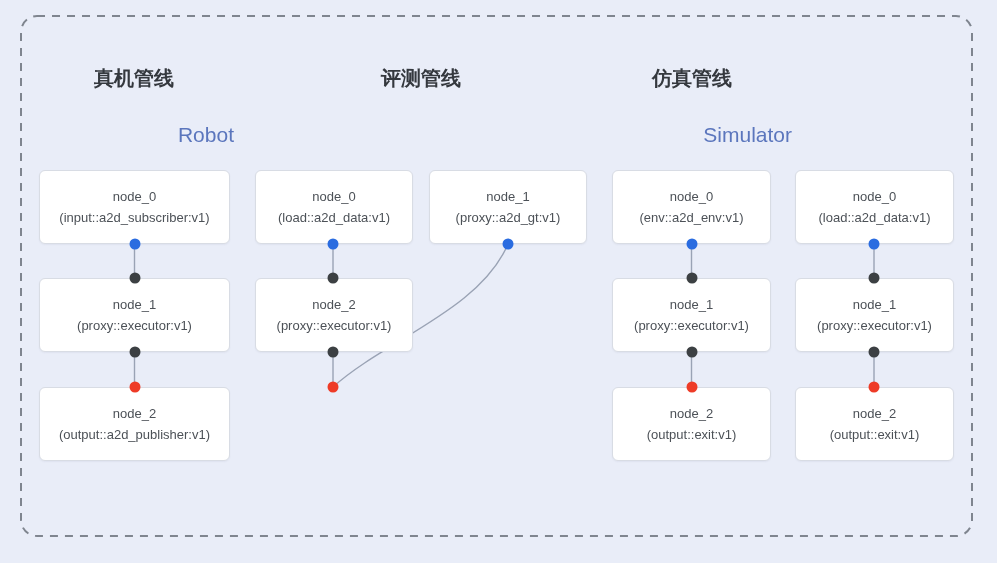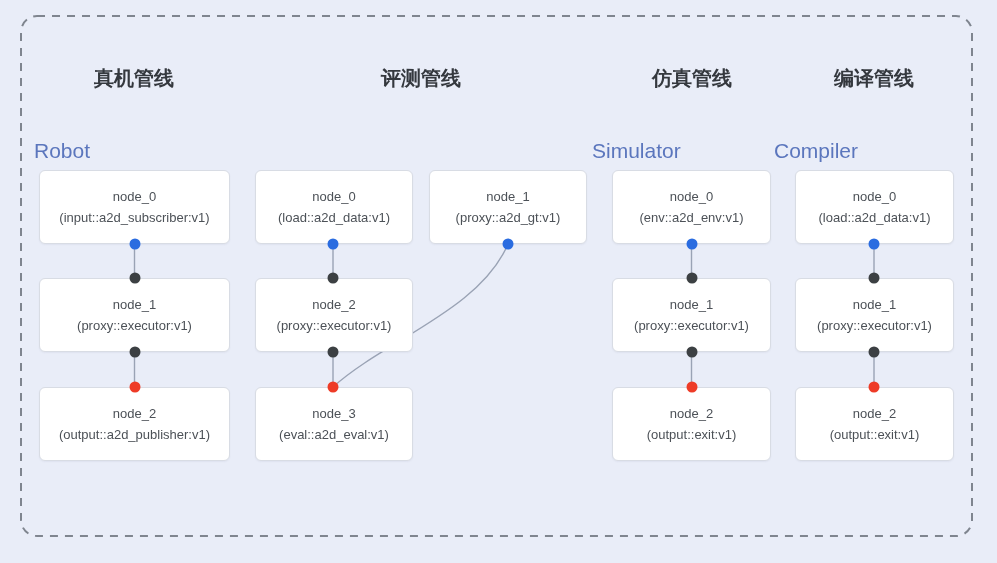--- a/index.html
+++ b/index.html
@@ -25,21 +25,21 @@
   .canvas{position:relative;width:997px;height:563px;text-decoration:underline;}
   svg.edges{position:absolute;left:0;top:0;width:997px;height:563px;}
   .dashed-rect{fill:none;stroke:var(--dashed-border);stroke-width:2;stroke-dasharray:8 7;}
   .edge{fill:none;stroke:var(--edge);stroke-width:1.4;}
   .col-title-zh{
     position:absolute;width:200px;height:24px;line-height:24px;
     text-align:center;font-size:20px;font-weight:bold;color:var(--title-zh-color);
   }
   .col-title-en{
     position:absolute;width:200px;height:26px;line-height:26px;
-    text-align:left;font-size:21px;font-weight:400;color:var(--title-en-color);margin-top:16px;
+    text-align:right;font-size:21px;font-weight:400;color:var(--title-en-color);
   }
   .node{
     position:absolute;height:74px;box-sizing:border-box;
     background:var(--box-bg);
     border:1px solid var(--box-border);
     border-radius:6px;
     box-shadow:0 1px 2px rgba(60,70,100,0.06);
     display:flex;flex-direction:column;align-items:center;justify-content:center;
     gap:8px;color:var(--node-text);
   }
@@ -73,22 +73,20 @@
 
     <path class="edge" d="M874 244 L874 278"></path>
     <path class="edge" d="M874 352 L874 387"></path>
   </svg>
 
   <div class="col-title-zh" style="left:34px;top:66px">真机管线</div>
   <div class="col-title-en" style="left:34px;top:122px">Robot</div>
   <div class="col-title-zh" style="left:321px;top:66px">评测管线</div>
   <div class="col-title-zh" style="left:592px;top:66px">仿真管线</div>
   <div class="col-title-en" style="left:592px;top:122px">Simulator</div>
-  <div class="col-title-zh" style="left:774px;top:66px">编译管线</div>
-  <div class="col-title-en" style="left:774px;top:122px">Compiler</div>
 
   <div class="node" style="left:39px;top:170px;width:191px">
     <div class="n-name">node_0</div>
     <div class="n-type">(input::a2d_subscriber:v1)</div>
   </div>
   <div class="node" style="left:39px;top:278px;width:191px">
     <div class="n-name">node_1</div>
     <div class="n-type">(proxy::executor:v1)</div>
   </div>
   <div class="node" style="left:39px;top:387px;width:191px">
@@ -100,24 +98,20 @@
     <div class="n-name">node_0</div>
     <div class="n-type">(load::a2d_data:v1)</div>
   </div>
   <div class="node" style="left:429px;top:170px;width:158px">
     <div class="n-name">node_1</div>
     <div class="n-type">(proxy::a2d_gt:v1)</div>
   </div>
   <div class="node" style="left:255px;top:278px;width:158px">
     <div class="n-name">node_2</div>
     <div class="n-type">(proxy::executor:v1)</div>
-  </div>
-  <div class="node" style="left:255px;top:387px;width:158px">
-    <div class="n-name">node_3</div>
-    <div class="n-type">(eval::a2d_eval:v1)</div>
   </div>
 
   <div class="node" style="left:612px;top:170px;width:159px">
     <div class="n-name">node_0</div>
     <div class="n-type">(env::a2d_env:v1)</div>
   </div>
   <div class="node" style="left:612px;top:278px;width:159px">
     <div class="n-name">node_1</div>
     <div class="n-type">(proxy::executor:v1)</div>
   </div>

